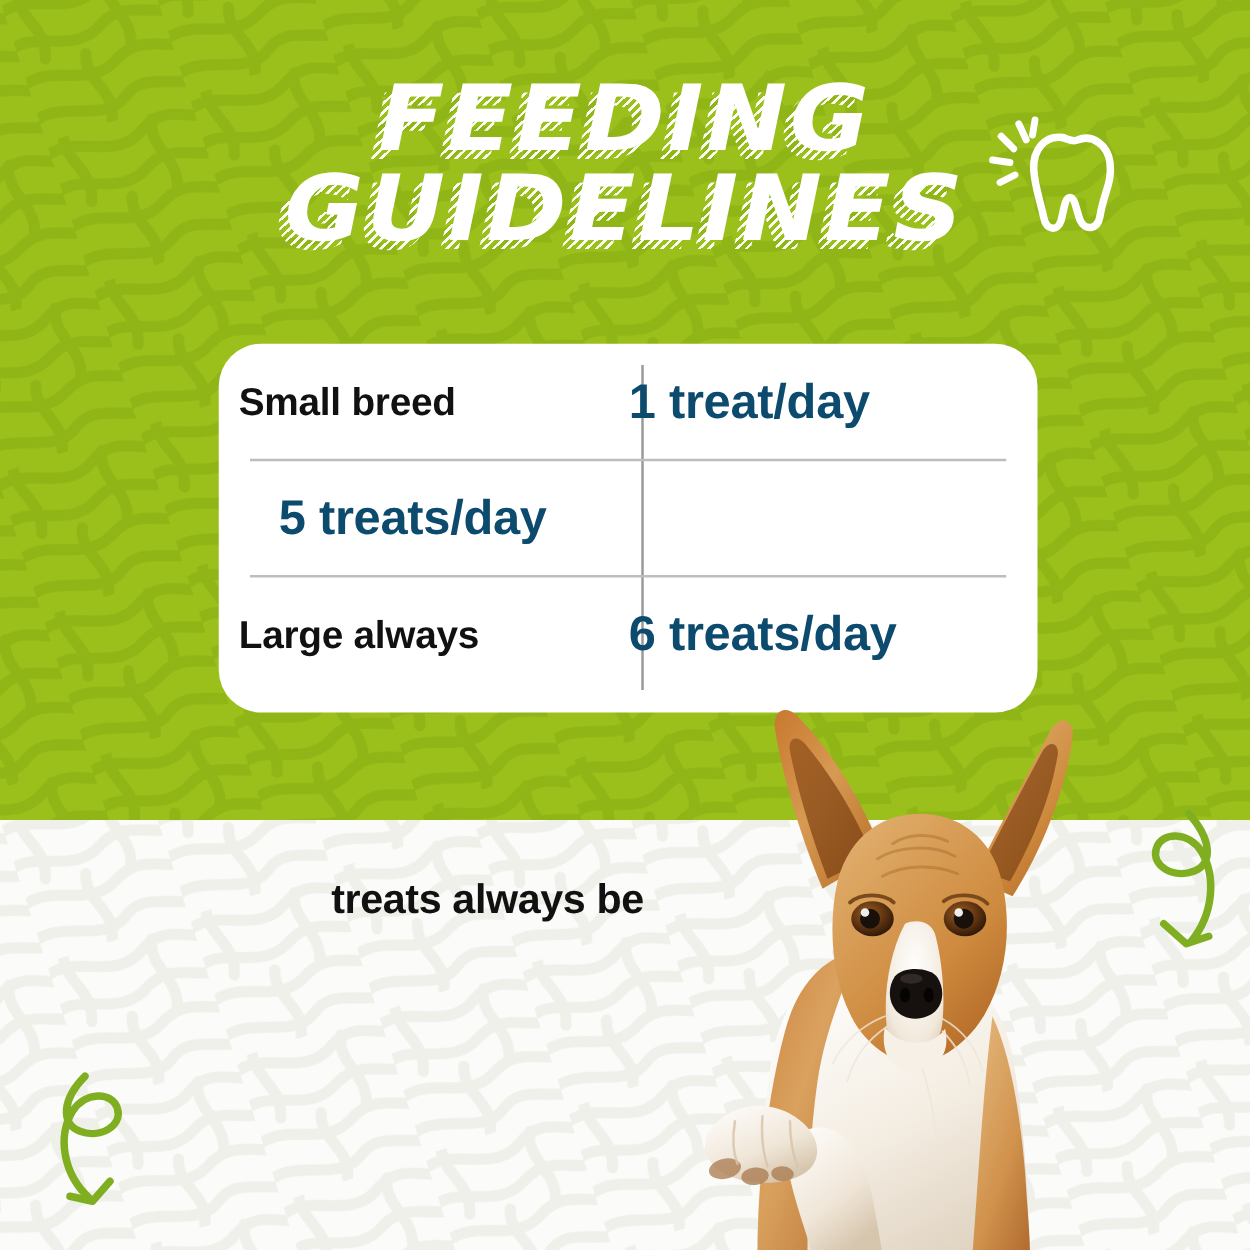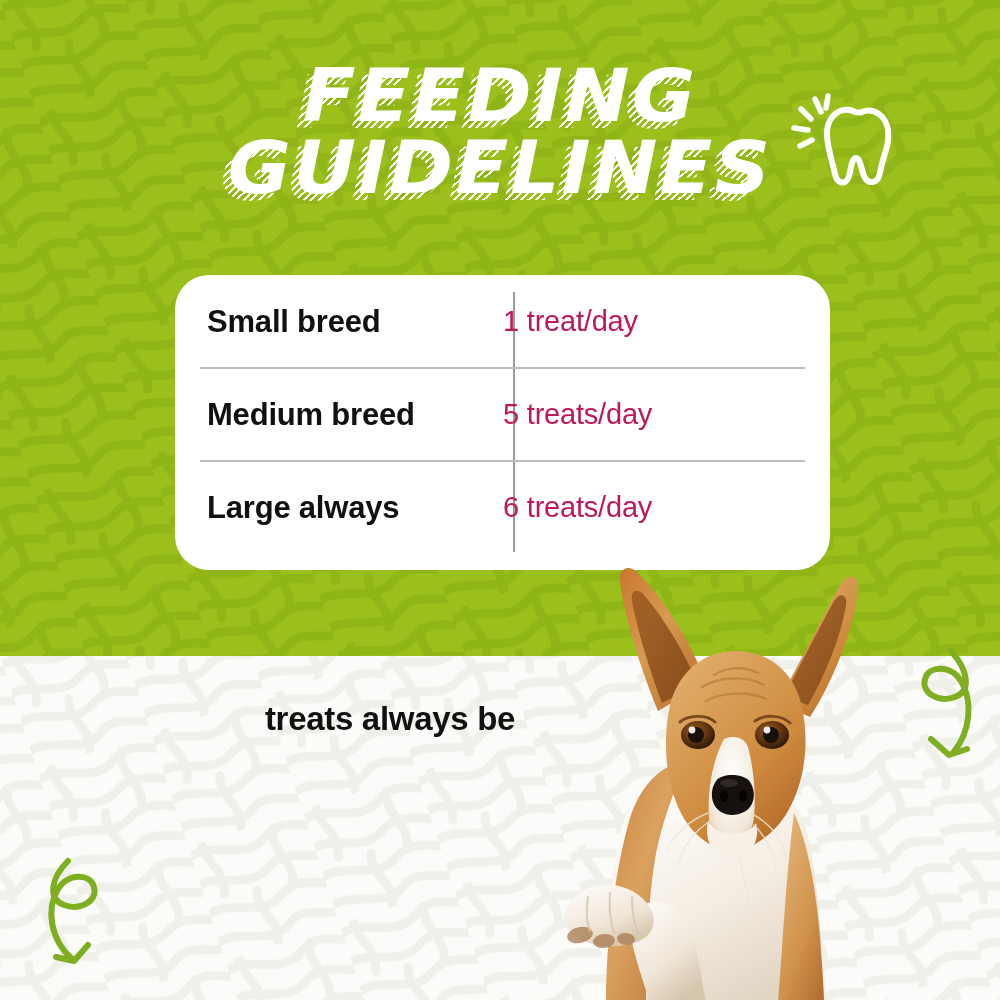--- a/index.html
+++ b/index.html
@@ -87,32 +87,32 @@
 
   .trow {
     position:absolute; left:0; width:100%; height:93px;
     display:flex; align-items:center;
   }
   .trow.row0 { top:0px; }
   .trow.row1 { top:93px; }
   .trow.row2 { top:186px; }
   .cell-label {
     width:280px;
-    padding-left:32px;
+    padding-left:16px;
     font-size:31px;
     font-weight:bold;
     color:#111111;
     letter-spacing:-0.2px;
   }
   .cell-value {
     flex:1;
     padding-left:48px;
-    font-size:29px;
-    font-weight:normal;
-    color:#be185d;
+    font-size:39px;
+    font-weight:bold;
+    color:#0c4a6e;
     letter-spacing:-0.2px;
   }
 
   
   .footnote {
     position:absolute; left:125px; top:698px; width:530px;
     text-align:center;
     font-size:33px;
     font-weight:bold;
     line-height:1.28;
@@ -309,21 +309,20 @@
     <div class="tbl">
       <div class="vrule"></div>
       <div class="hrule r1"></div>
       <div class="hrule r2"></div>
 
       <div class="trow row0">
         <div class="cell-label">Small breed</div>
         <div class="cell-value">1 treat/day</div>
       </div>
       <div class="trow row1">
-        <div class="cell-label">Medium breed</div>
         <div class="cell-value">5 treats/day</div>
       </div>
       <div class="trow row2">
         <div class="cell-label">Large always</div>
         <div class="cell-value">6 treats/day</div>
       </div>
     </div>
   </div>
 
   <div class="footnote">

